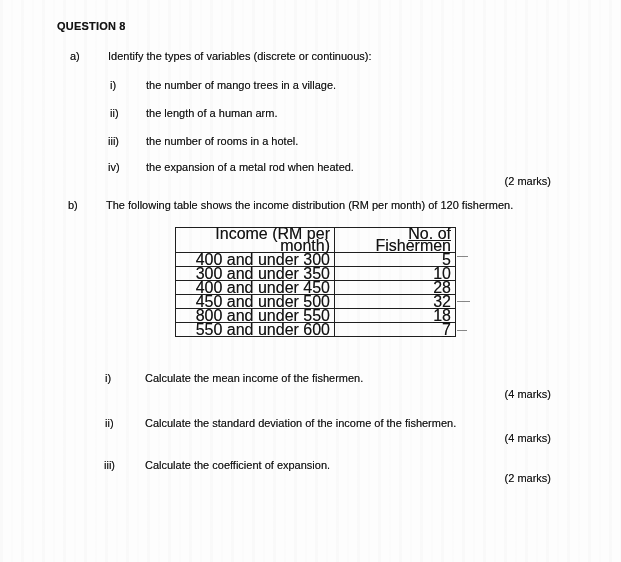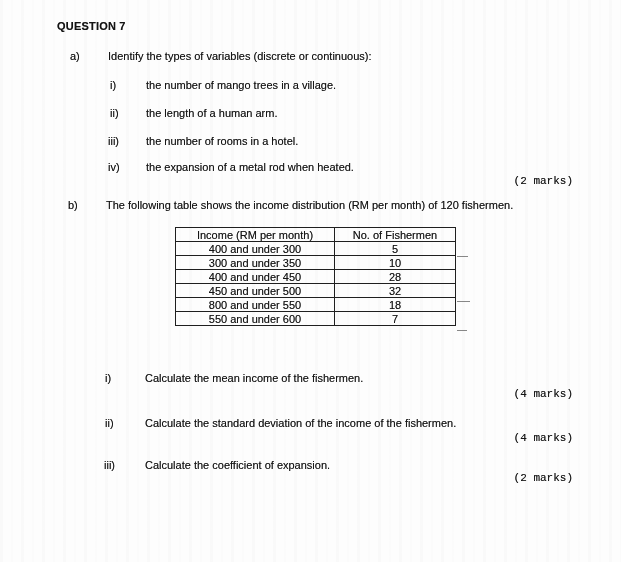--- a/index.html
+++ b/index.html
@@ -28,56 +28,55 @@
   .line {
     position: absolute;
     white-space: nowrap;
   }
   .title {
     font-weight: bold;
     letter-spacing: 0.2px;
   }
   .marks {
     position: absolute;
-    right: 48px;
+    right: 70px;
     text-align: right;
     white-space: nowrap;
-    font-family: Liberation Mono, monospace;
   }
   table.freq {
     position: absolute;
     left: 175px;
     top: 227px;
     border-collapse: collapse;
     background: transparent;
   }
   table.freq th, table.freq td {
     border: 1px solid #1f1f1f;
     font-weight: normal;
-    font-size: 11px;
+    font-size: 16px;
     line-height: 12px;
-    text-align: center;
+    text-align: right;
     height: 13px;
     padding: 0 4px;
     color: #141414;
   }
   table.freq th.col-income, table.freq td.col-income { width: 150px; }
-  table.freq th.col-count,  table.freq td.col-count  { width: 112px; }
+  table.freq th.col-count,  table.freq td.col-count  { width: 112px; text-decoration: underline; }
   .scan-frag {
     position: absolute;
     height: 1px;
     background: rgba(40,40,40,0.55);
   }
 </style>
 </head>
 <body>
 
 <div class="page">
 
-  <div class="line title" style="left:57px; top:20px">QUESTION 7</div>
+  <div class="line title" style="left:57px; top:20px">QUESTION 8</div>
 
   <div class="line" style="left:70px; top:50px">a)</div>
   <div class="line" style="left:108px; top:50px">Identify the types of variables (discrete or continuous):</div>
 
   <div class="line" style="left:110px; top:79px">i)</div>
   <div class="line" style="left:146px; top:79px">the number of mango trees in a village.</div>
 
   <div class="line" style="left:110px; top:107px">ii)</div>
   <div class="line" style="left:146px; top:107px">the length of a human arm.</div>
 

